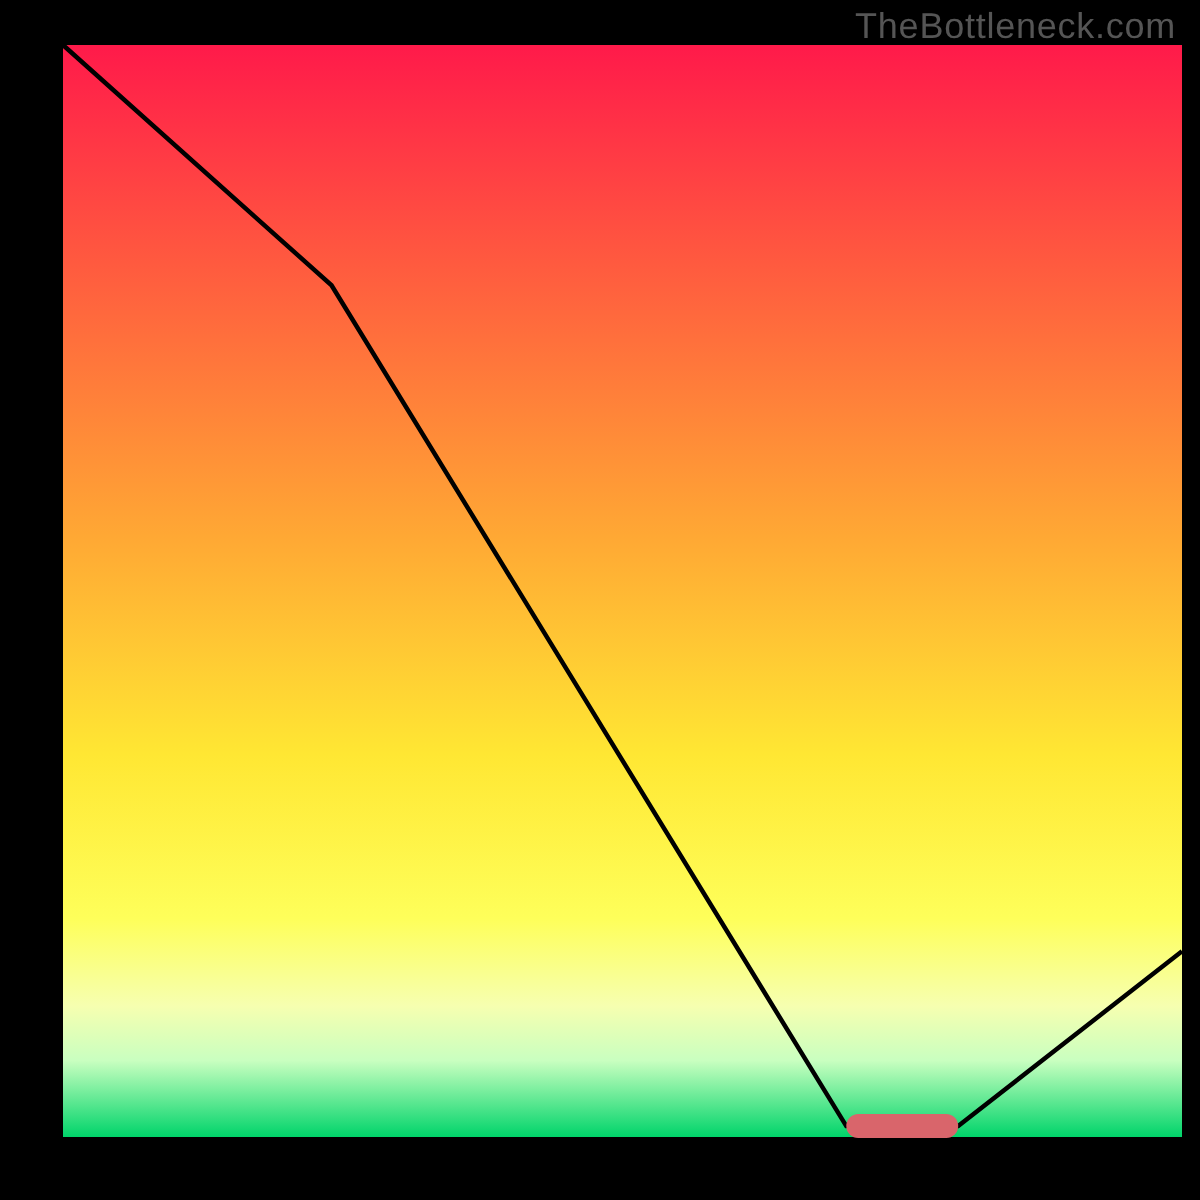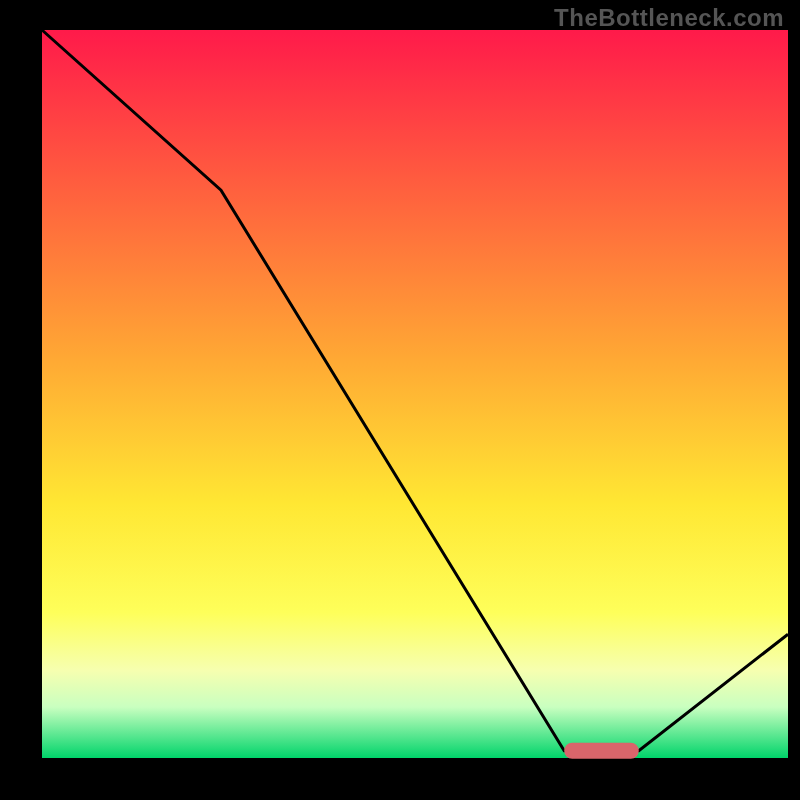--- a/index.html
+++ b/index.html
@@ -14,21 +14,21 @@
   .chart-container {
     position: relative;
     width: 800px;
     height: 800px;
   }
   .watermark {
     position: absolute;
     top: 4px;
     right: 16px;
     font-size: 24px;
-    font-weight: bold;
+    font-weight: normal;
     color: #555;
     letter-spacing: 0.5px;
   }
   svg {
     display: block;
   }
 </style>
 </head>
 <body>
 

